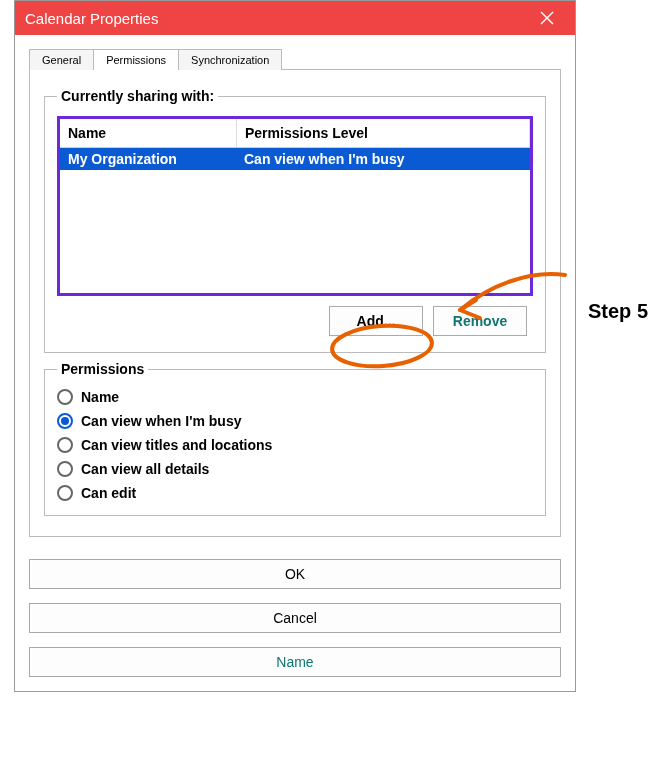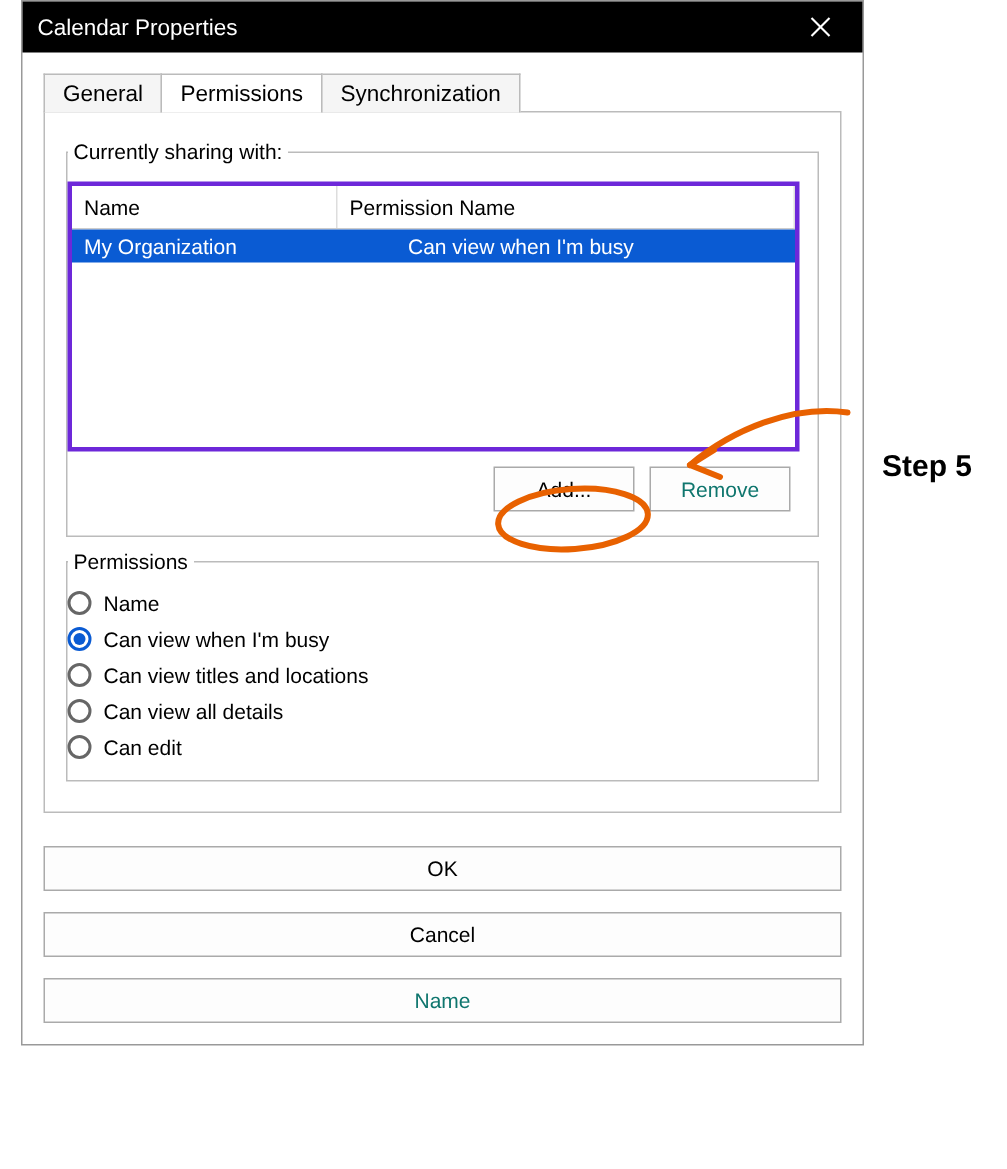--- a/index.html
+++ b/index.html
@@ -67,39 +67,40 @@
   .tabs {
     display: flex;
     margin: 14px 14px 0 14px;
     gap: 0;
   }
   .tab {
     border: 1px solid #bbb;
     border-bottom: none;
     padding: 4px 12px;
     background: #f5f5f5;
-    font-size: 15px;
+    font-size: 11px;
     cursor: default;
   }
   .tab + .tab { margin-left: -1px; }
   .tab.active {
     background: #fff;
     position: relative;
     z-index: 2;
   }
   .tab-panel {
     border: 1px solid #bbb;
     margin: 0 14px 12px 14px;
     margin-top: -1px;
     padding: 10px 10px 12px 10px;
   }
   fieldset {
     border: 1px solid #bbb;
     margin: 8px 4px 8px 4px;
-    padding: 12px 12px 14px 0;
+    padding: 12px 12px 14px 12px;
+    font-weight: bold;
   }
   legend {
     padding: 0 4px;
     font-size: 14px;
   }
   .share-table {
     border: 3px solid #6d28d9;
     width: 100%;
     height: 180px;
     box-sizing: border-box;
@@ -112,21 +113,20 @@
   }
   .share-header .col {
     padding: 6px 8px;
     border-right: 1px solid #ddd;
   }
   .col.name { width: 160px; flex: 0 0 160px; }
   .col.perm { flex: 1; }
   .share-row {
     display: flex;
     font-size: 14px;
-    gap: 40px;
   }
   .share-row.selected {
     background: #0a5bd3;
     color: #fff;
   }
   .share-row .col { padding: 3px 8px; }
   .btn-row {
     display: flex;
     justify-content: flex-end;
     gap: 10px;
@@ -180,21 +180,21 @@
     position:absolute;
     font-weight:700;
     font-size:20px;
     color:#000;
   }
 </style>
 </head>
 <body>
 
 <div class="dialog">
-  <div class="titlebar" style="background:#000000;">
+  <div class="titlebar" style="background:#ef4444;">
     <span>Calendar Properties</span>
     <div class="close-btn">
       <svg viewBox="0 0 14 14">
         <line x1="1" y1="1" x2="13" y2="13" stroke="#fff" stroke-width="1.4"></line>
         <line x1="13" y1="1" x2="1" y2="13" stroke="#fff" stroke-width="1.4"></line>
       </svg>
     </div>
   </div>
 
   <div class="tabs">
@@ -204,21 +204,21 @@
   </div>
 
   <div class="tab-panel">
 
     <fieldset>
       <legend>Currently sharing with:</legend>
 
       <div class="share-table">
         <div class="share-header">
           <div class="col name">Name</div>
-          <div class="col perm">Permission Name</div>
+          <div class="col perm">Permissions Level</div>
         </div>
         <div class="share-row selected">
           <div class="col name">My Organization</div>
           <div class="col perm">Can view when I'm busy</div>
         </div>
       </div>
 
       <div class="btn-row">
         <div class="btn">Add...</div>
         <div class="btn disabled">Remove</div>

